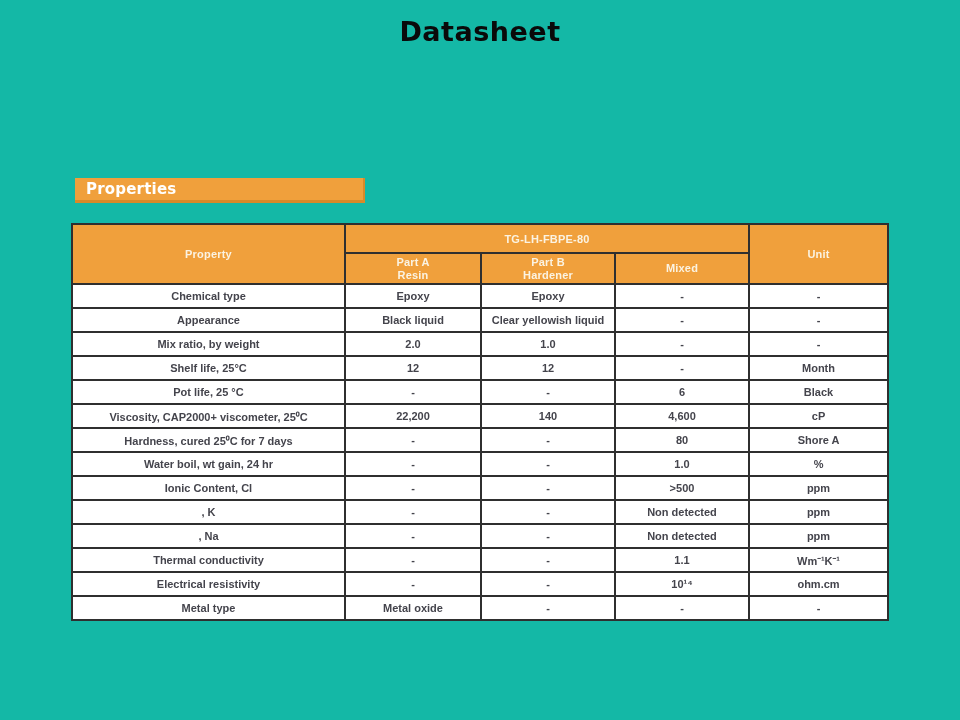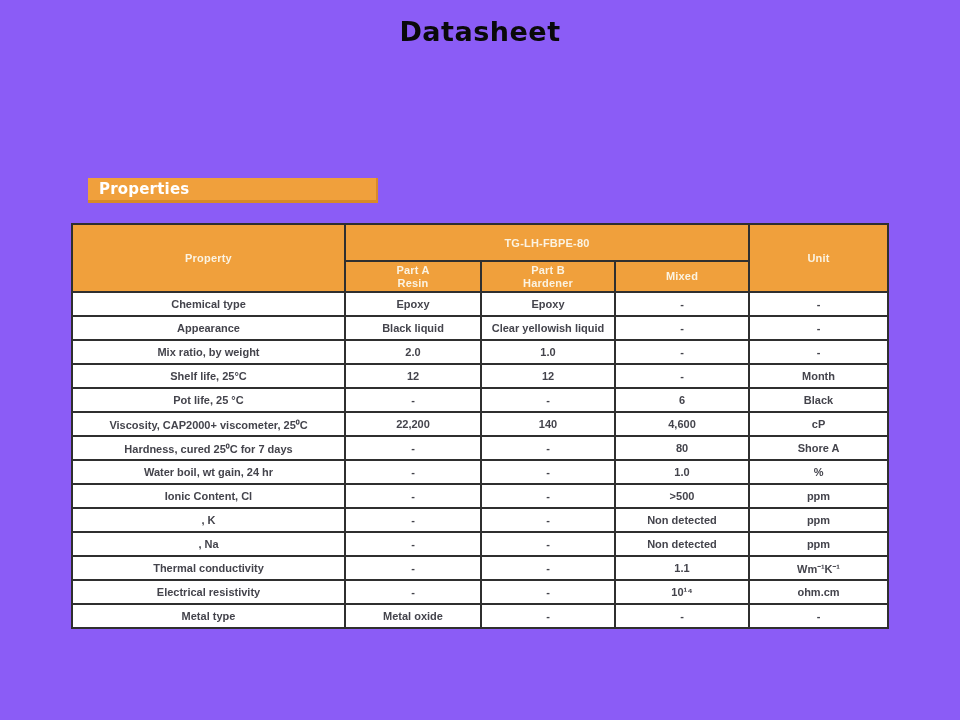--- a/index.html
+++ b/index.html
@@ -5,28 +5,28 @@
   :root{
     --accent:#F0A03C;
     --accent-edge:#D88A28;
     --border:#2F2F2F;
     --cell-text:#44444C;
     --header-text:#FBF3E2;
   }
   *{margin:0;padding:0;box-sizing:border-box;}
   html,body{width:960px;height:720px;background:#FFFFFF;overflow:hidden;
     font-family:"Liberation Sans",sans-serif;}
-  .page{position:relative;width:960px;height:720px;background:#8b5cf6;}
+  .page{position:relative;width:960px;height:720px;background:#14b8a6;}
   .title{
     position:absolute;top:16px;left:0;width:960px;text-align:center;
     font-family:"DejaVu Sans",sans-serif;font-size:27px;font-weight:bold;color:#0A0A0A;
     letter-spacing:0.5px;
   }
   .section-bar{
-    position:absolute;left:88px;top:178px;width:290px;height:25px;
+    position:absolute;left:75px;top:178px;width:290px;height:25px;
     background:var(--accent);
     border-right:2px solid var(--accent-edge);
     border-bottom:3px solid var(--accent-edge);
     display:flex;align-items:center;
   }
   .section-bar .label{
     color:#FFFFFF;font-weight:bold;font-size:15px;padding-left:11px;
     font-family:"DejaVu Sans",sans-serif;letter-spacing:0.2px;
   }
   table.props{
@@ -35,21 +35,21 @@
   }
   table.props th, table.props td{
     border:2px solid var(--border);
     text-align:center;vertical-align:middle;
     font-size:11px;
   }
   thead th{
     background:var(--accent);color:var(--header-text);
     font-weight:bold;letter-spacing:0.2px;
   }
-  thead tr.r1 th{height:37px;}
+  thead tr.r1 th{height:29px;}
   thead tr.r2 th{height:31px;line-height:13px;}
   tbody td{
     height:24px;color:var(--cell-text);font-weight:600;background:#FFFFFF;
   }
 </style>
 </head>
 <body>
 
 <div class="page">
 

